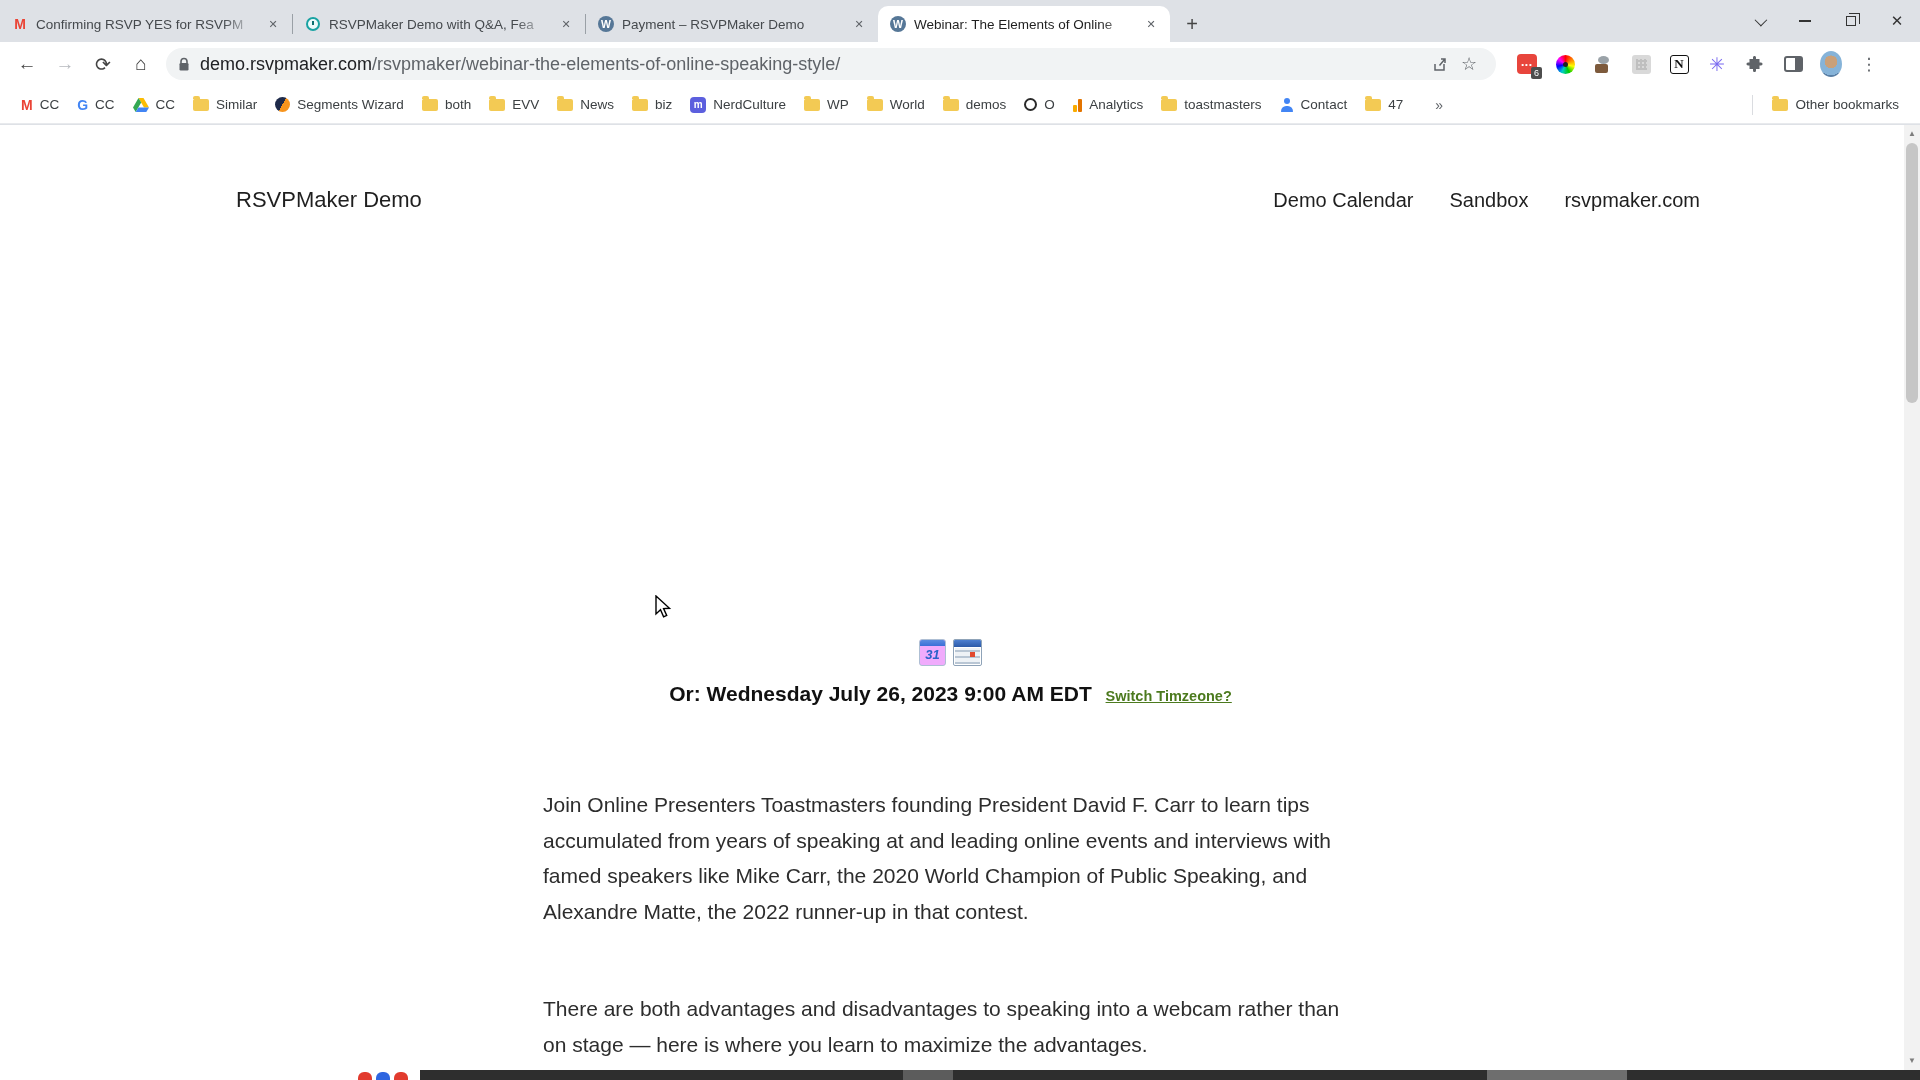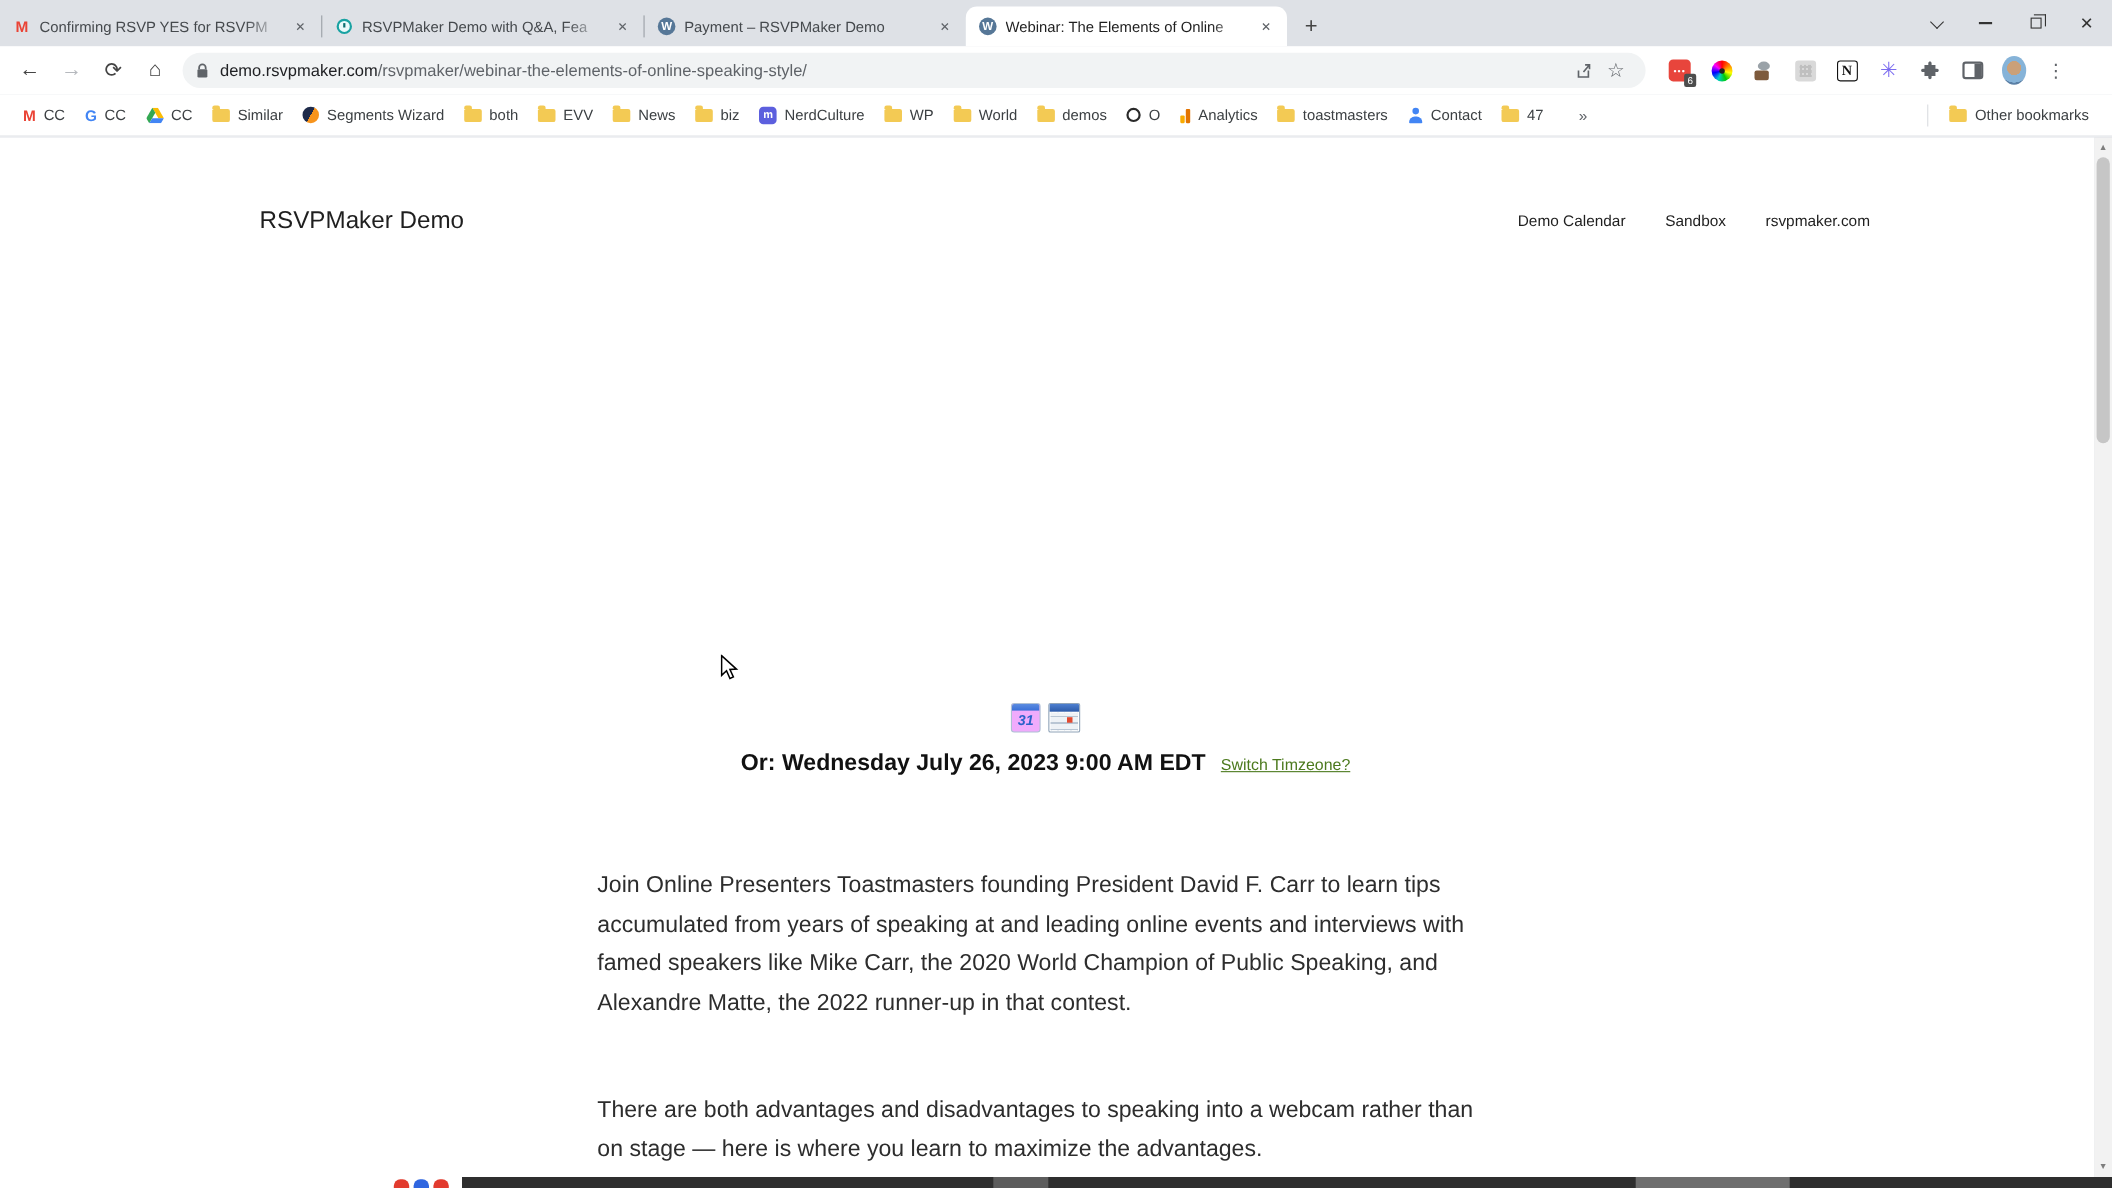--- a/index.html
+++ b/index.html
@@ -26,21 +26,21 @@
   .minbar { width:12px; height:1.6px; background:#333; }
   .restore { position:relative; width:10px; height:10px; border:1.3px solid #333; background:transparent; }
   .restore::before { content:''; position:absolute; left:2px; top:-4.5px; width:10px; height:10px; border:1.3px solid #333; border-left:none; border-bottom:none; }
   .xclose { font-size:15px; }
 
   
   .toolbar { position:absolute; top:42px; left:0; width:1920px; height:44px; background:#fff; display:flex; align-items:center; padding:0 8px; }
   .nav-ic { width:34px; height:34px; border-radius:50%; display:flex; align-items:center; justify-content:center; font-size:19px; color:#444; flex:none; margin:0 2px; }
   .nav-ic.disabled { color:#b6b9be; }
   .omnibox { height:32px; flex:1; max-width:1330px; margin:0 6px; background:#f1f3f4; border-radius:16px; display:flex; align-items:center; padding:0 12px; }
-  .omni-url { flex:1; font-size:15px; white-space:nowrap; overflow:hidden; margin-left:10px; }
+  .omni-url { flex:1; font-size:18px; white-space:nowrap; overflow:hidden; margin-left:10px; }
   .omni-host { color:#202124; }
   .omni-path { color:#5f6368; }
   .omni-ic { width:30px; height:30px; display:flex; align-items:center; justify-content:center; color:#5f6368; flex:none; }
   .extrow { display:flex; align-items:center; gap:16px; margin-left:14px; flex:none; }
   .ext { position:relative; width:22px; height:22px; display:flex; align-items:center; justify-content:center; }
   .ext-red { width:20px; height:20px; border-radius:4px; background:#e8453c; color:#fff; font-size:8px; letter-spacing:1px; display:flex; align-items:center; justify-content:center; }
   .badge { position:absolute; right:-4px; bottom:-4px; background:#4d4d4d; color:#fff; font-size:9px; padding:1px 3px; border-radius:2px; }
   .ext-wheel { width:19px; height:19px; border-radius:50%; background:conic-gradient(#f00,#ff8000,#ff0,#0c0,#0cc,#00f,#f0f,#f00); position:relative; }
   .ext-wheel::after { content:''; position:absolute; left:7px; top:7px; width:5px; height:5px; border-radius:50%; background:#222; }
   .ext-cam { width:18px; height:18px; position:relative; }
@@ -76,37 +76,37 @@
   .person-ic::before { content:''; position:absolute; top:0; left:4px; width:6px; height:6px; border-radius:50%; background:#4285f4; }
   .person-ic::after { content:''; position:absolute; bottom:0; left:1px; width:12px; height:6px; border-radius:6px 6px 1px 1px; background:#4285f4; }
   .bm-overflow { margin-left:14px; color:#5f6368; font-size:14px; }
   .bar-div { width:1px; height:20px; background:#dadce0; margin:0 10px; }
   .bm-right { margin-left:auto; display:flex; align-items:center; }
 
   
   .viewport { position:absolute; top:125px; left:0; width:1904px; height:955px; background:#fff; overflow:hidden; }
   .siteheader { position:absolute; top:62px; left:200px; right:204px; display:flex; align-items:center; justify-content:space-between;margin-left:36px; }
   .sitetitle { font-size:22px; color:#1f1f1f; }
-  .sitenav { display:flex; gap:36px; font-size:14px; color:#1f1f1f; }
+  .sitenav { display:flex; gap:36px; font-size:20px; color:#1f1f1f; }
   .sitenav a { color:#1f1f1f; text-decoration:none; }
   .h1 { position:absolute; top:242px; left:543px; width:850px; font-size:57px; line-height:1.23; font-weight:400; color:#161616; letter-spacing:-0.5px; }
   .eventblock { position:absolute; top:502px; left:543px; width:815px; text-align:center; color:#111; }
   .evt-line1 { font-size:21px; font-weight:700; }
   .cal-row { display:flex; justify-content:center; align-items:center; gap:7px; margin-top:9px; height:32px; }
   .gcal { width:27px; height:27px; background:#f0abfc; border:1px solid #aebfd4; border-radius:3px; position:relative; overflow:hidden; }
   .gcal::before { content:''; position:absolute; top:0; left:0; right:0; height:6px; background:linear-gradient(#5b8ce0,#3a6fd8); }
   .gcal span { position:absolute; top:7px; left:0; right:0; text-align:center; font-size:13px; font-weight:bold; color:#2a62c9; font-style:italic; }
   .ical { width:29px; height:27px; background:#fff; border:1px solid #8fa3b8; border-radius:2px; position:relative; overflow:hidden; }
   .ical::before { content:''; position:absolute; top:0; left:0; right:0; height:7px; background:linear-gradient(#4d7fd0,#2c5aa8); }
   .ical .grid { position:absolute; top:8px; left:1px; right:1px; bottom:1px;
       background:repeating-linear-gradient(0deg,#b9c6d4 0 1.5px,#eef2f6 1.5px 6px),
                  repeating-linear-gradient(90deg,#b9c6d4 0 1.5px,transparent 1.5px 6px); }
   .ical .hot { position:absolute; right:6px; top:12px; width:5px; height:5px; background:#e2492f; }
   .evt-line2 { margin-top:14px; font-size:21px; font-weight:700; }
-  .switch-link { font-size:14.5px; font-weight:400; color:#4c7a1e; text-decoration:underline; margin-left:8px; }
+  .switch-link { font-size:14.5px; font-weight:700; color:#4c7a1e; text-decoration:underline; margin-left:8px; }
   .para { position:absolute; left:543px; width:818px; font-size:21px; line-height:35.5px; color:#2d2d2d; }
   .p1 { top:662px; }
   .p2 { top:866px; }
 
   
   .scrollbar { position:absolute; top:125px; right:0; width:16px; height:955px; background:#f2f2f2; }
   .sb-up, .sb-down { position:absolute; left:0; width:16px; height:16px; display:flex; align-items:center; justify-content:center; font-size:8px; color:#7d7d7d; }
   .sb-up { top:0; }
   .sb-down { bottom:12px; }
   .sb-thumb { position:absolute; top:18px; left:2px; width:12px; height:260px; background:#c6c6c6; border-radius:6px; }

